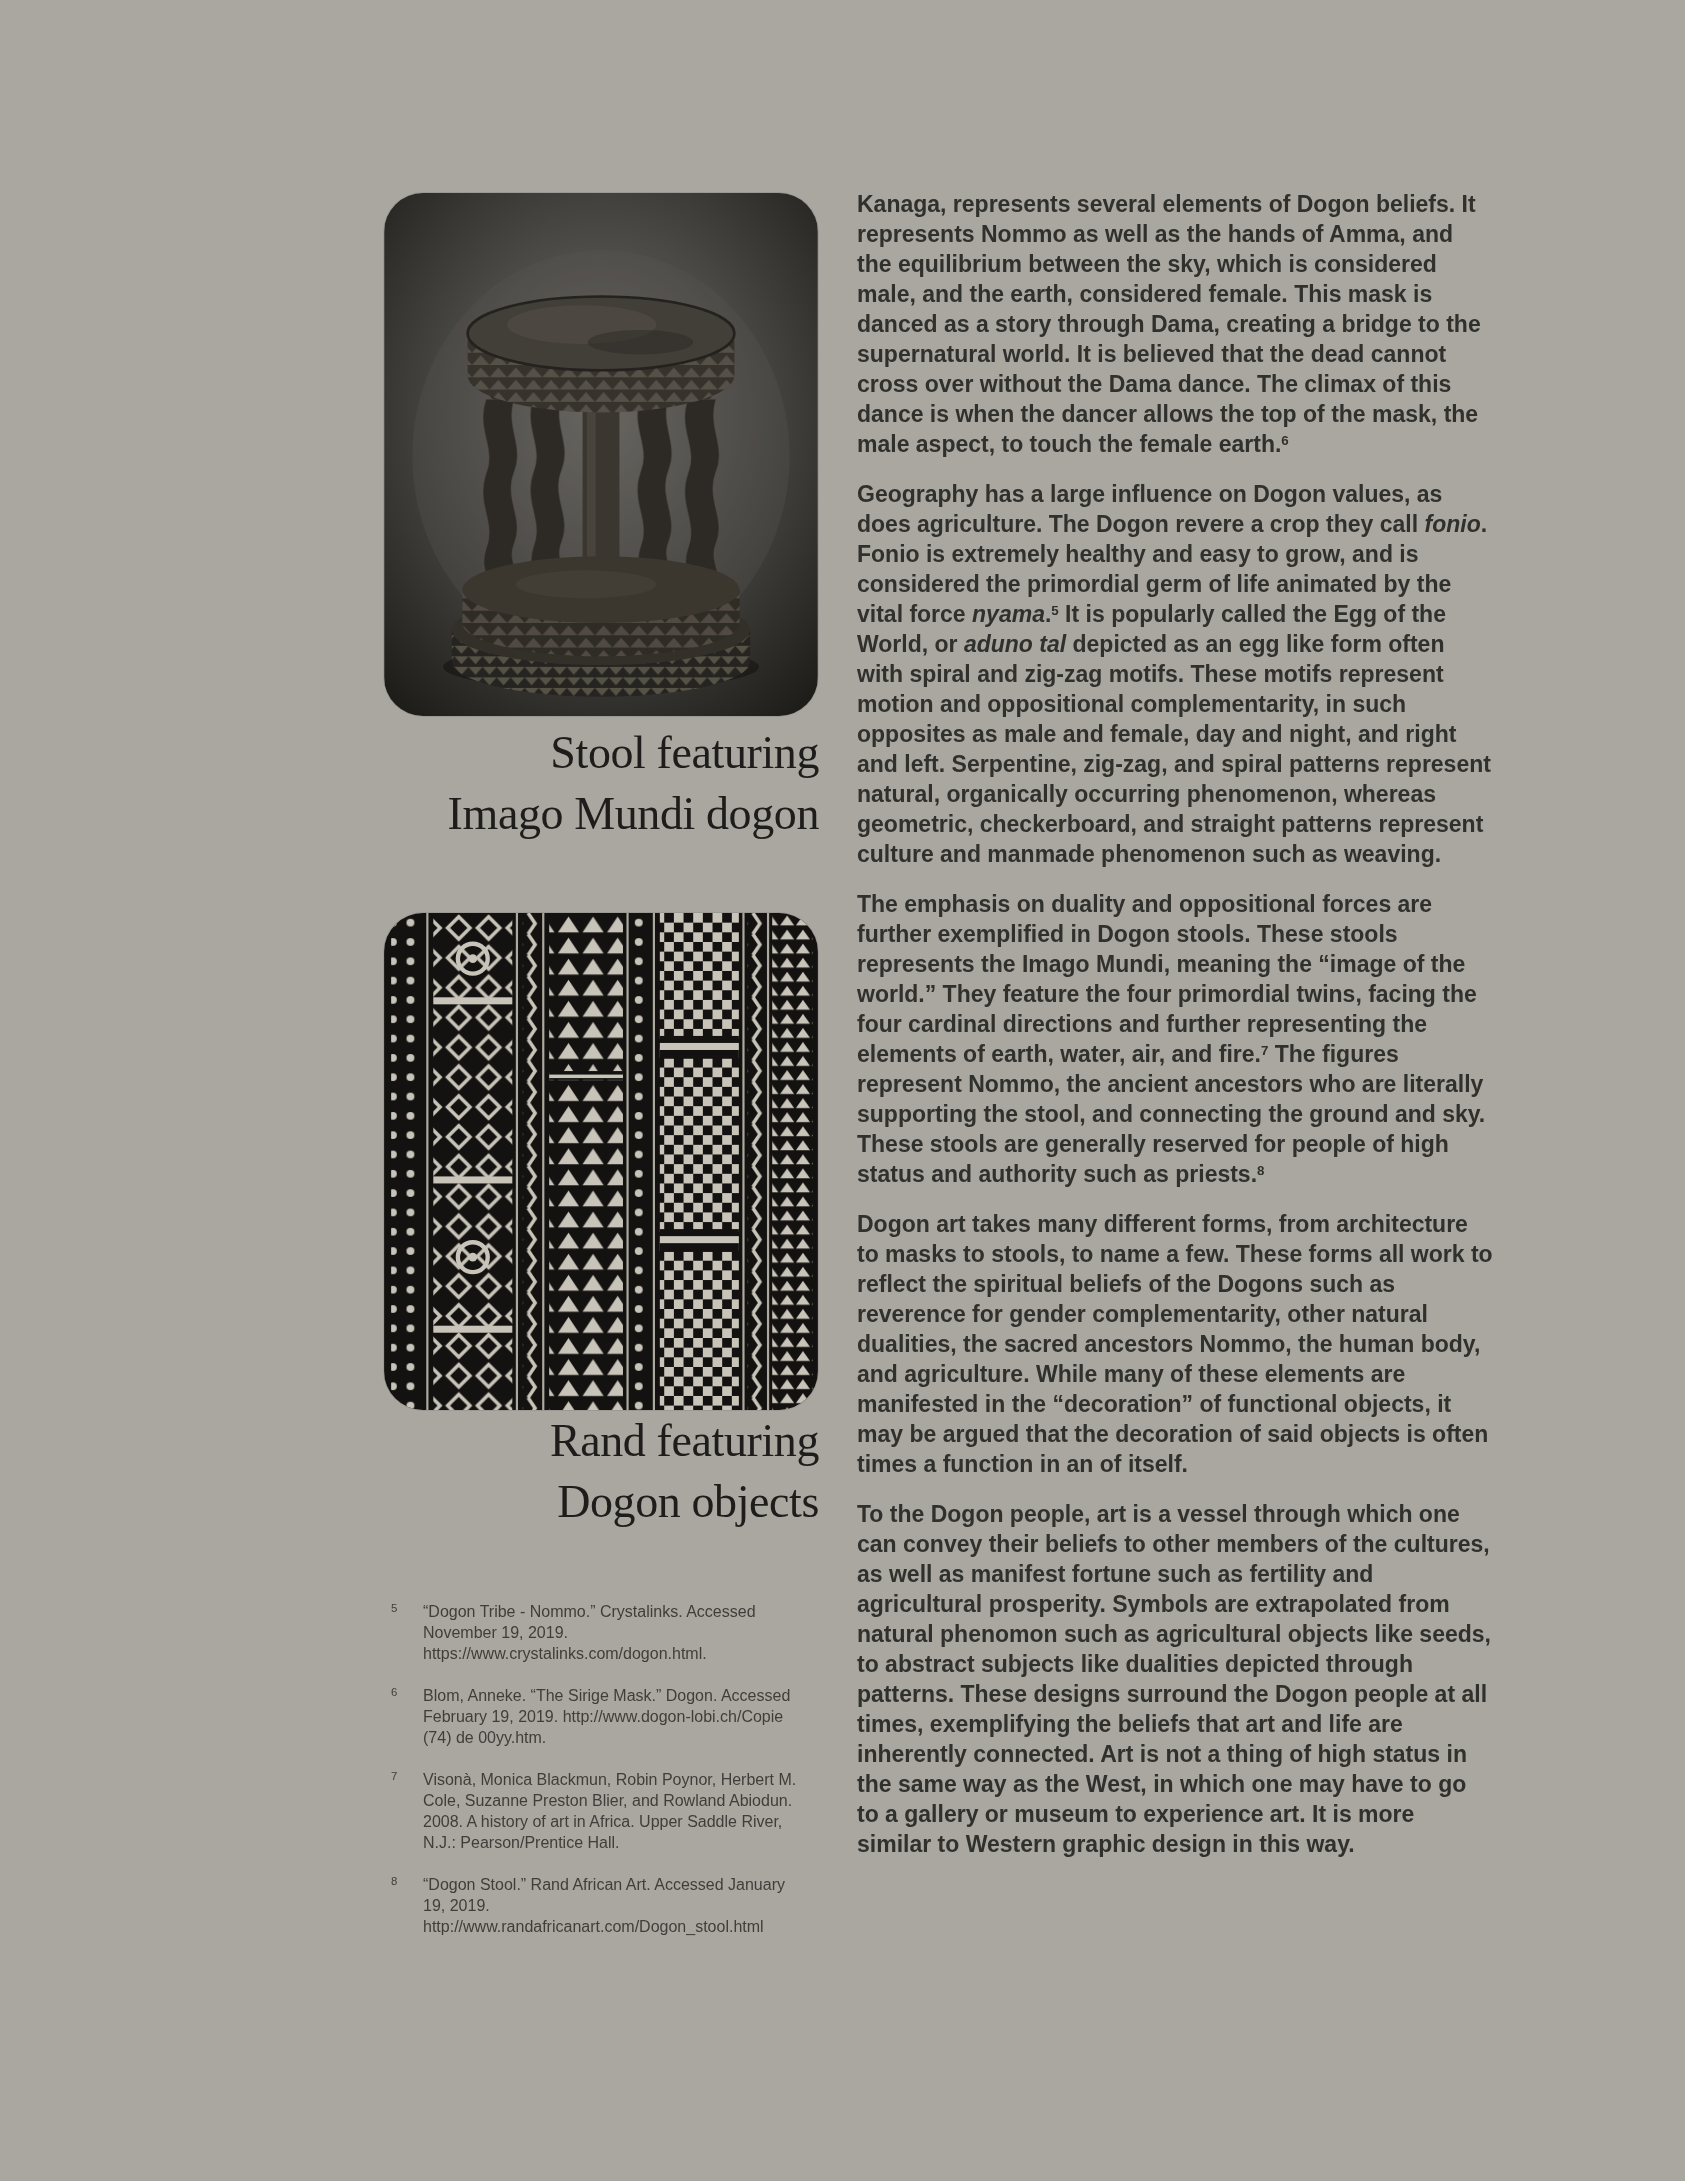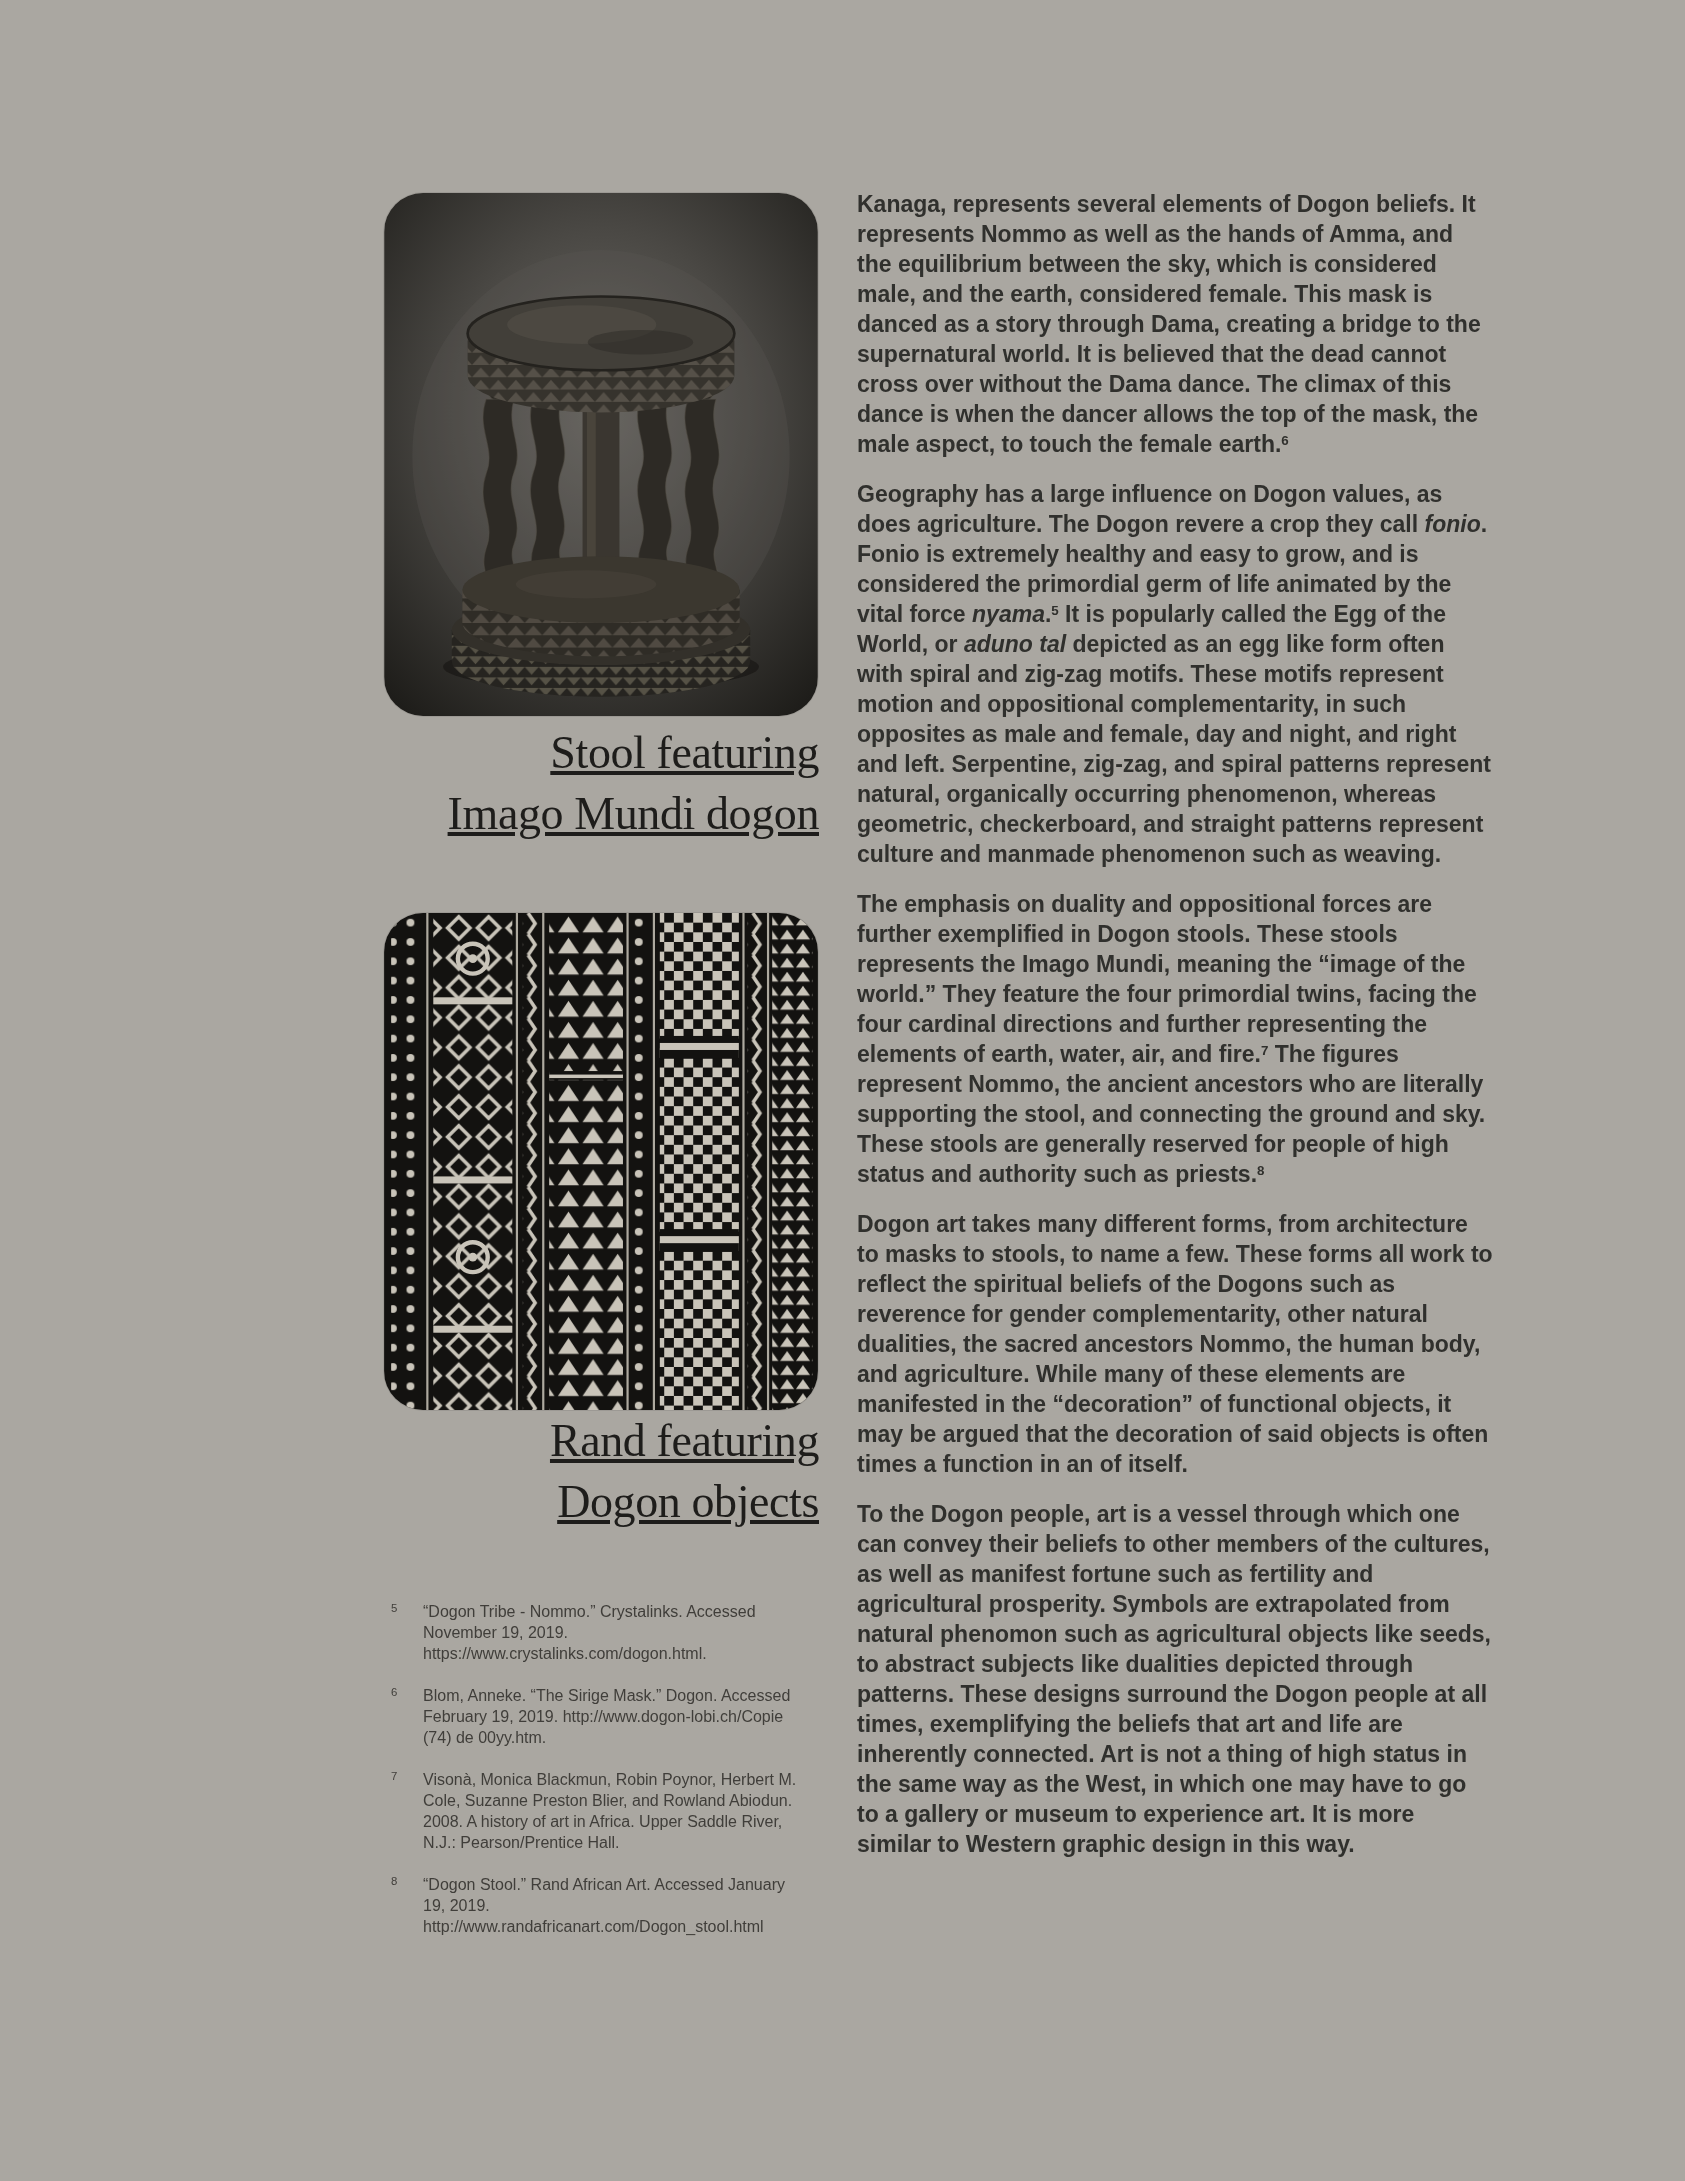--- a/index.html
+++ b/index.html
@@ -9,21 +9,21 @@
   }
   
   .fig{position:absolute;left:384px;width:434px;border-radius:39px;overflow:hidden;box-shadow:0 0 0 0.9px rgba(0,0,0,0.08);}
   .fig-stool{top:193px;height:523px;}
   .fig-print{top:913px;height:497px;}
   .fig svg{display:block;}
   
   .caption{
     position:absolute;left:334px;width:485px;text-align:right;
     font-family:"Liberation Serif","DejaVu Serif",serif;font-weight:500;
-    color:#1e1d1b;font-size:46px;line-height:61px;letter-spacing:-0.4px;text-decoration:underline;
+    color:#1e1d1b;font-size:46px;line-height:61px;letter-spacing:-0.4px;
   }
   .caption-stool{top:722px;}
   .caption-print{top:1410px;}
   
   .footnotes{
     position:absolute;left:391px;top:1601px;width:413px;
     color:#403e3a;font-size:16px;line-height:21px;font-weight:400;
   }
   .footnote{position:relative;padding-left:32px;margin-bottom:21px;}
   .fn-num{position:absolute;left:0;top:-3.5px;font-size:11.4px;}

